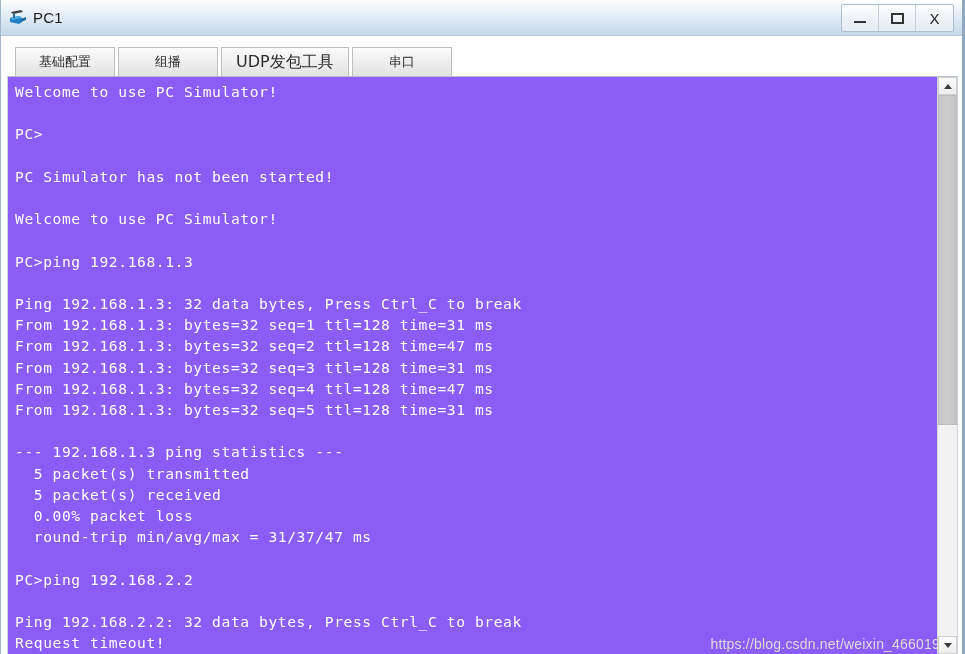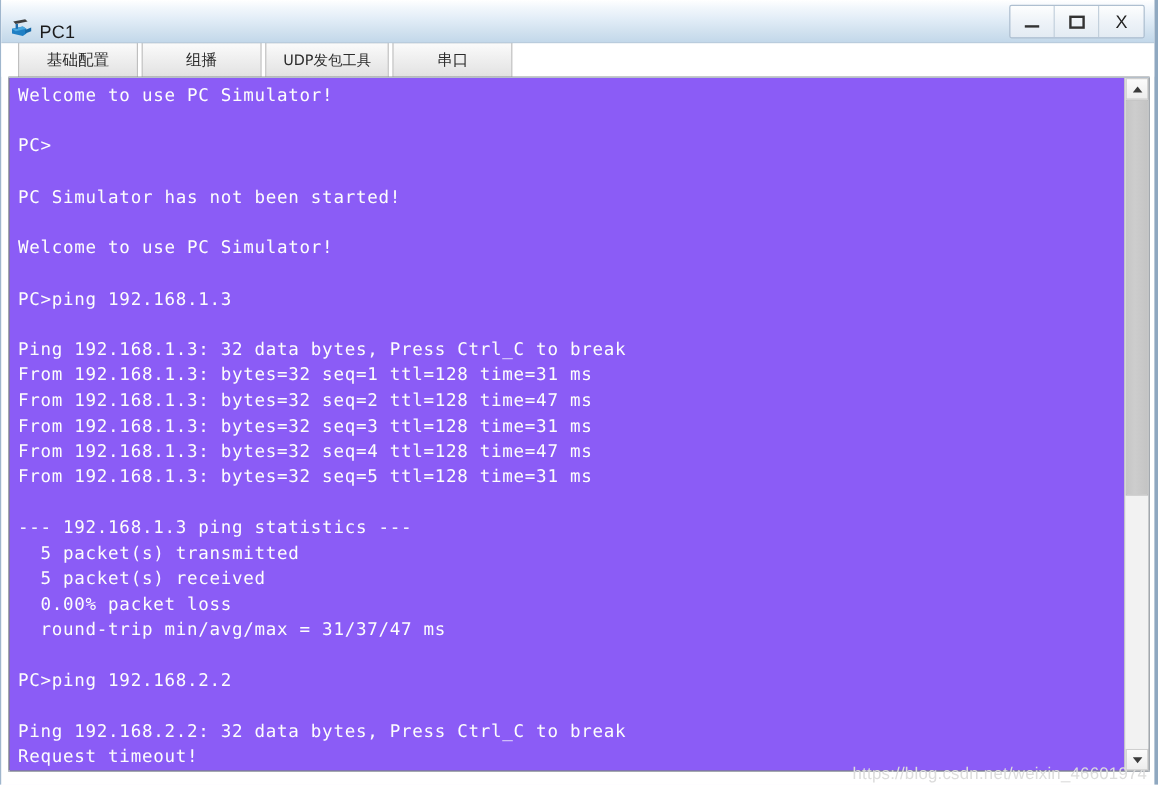--- a/index.html
+++ b/index.html
@@ -30,21 +30,21 @@
     position: relative;
     height: 35px;
     background: linear-gradient(to bottom,
         #ffffff 0%,
         #f2f7fc 18%,
         #e2edf7 45%,
         #cfe0ee 78%,
         #c3d8ea 100%);
     border-bottom: 1px solid #b9ccdd;
     display: flex;
-    align-items: flex-end;
+    align-items: center;
   }
   .title-icon {
     width: 22px;
     height: 22px;
     margin-left: 6px;
     margin-right: 4px;
     flex: 0 0 auto;
     position: relative;
   }
   .title-text {
@@ -93,21 +93,21 @@
   }
   .winbtn .close-glyph {
     font-size: 15px;
     font-family: "Liberation Sans", sans-serif;
     color: #222;
     line-height: 1;
   }
 
   
   .tabstrip {
-    height: 28px;
+    height: 40px;
     background: #ffffff;
     padding-left: 14px;
     padding-top: 4px;
     box-sizing: border-box;
     display: flex;
     align-items: flex-end;
     gap: 3px;
     text-align: right;
   }
   .tab {
@@ -127,21 +127,21 @@
     white-space: nowrap;
   }
   .tab.active {
     background: linear-gradient(to bottom, #ffffff 0%, #fdfdfd 60%, #f8f8f8 100%);
     border-color: #c9c9c9;
     color: #4c5663;
   }
   .tab.w-basic { min-width: 100px; }
   .tab.w-cmd   { min-width: 100px; }
   .tab.w-mc    { min-width: 100px; margin-top: 32px; }
-  .tab.w-udp   { min-width: 100px; font-size: 12px; }
+  .tab.w-udp   { min-width: 100px; font-size: 16px; }
   .tab.w-serial{ min-width: 100px; }
 
   
   .term-wrap {
     position: relative;
     margin: 0 4px 0 6px;
     height: 579px;
     border: 1px solid #cdd6df;
     border-top: 1px solid #b5bfc9;
     box-sizing: border-box;

